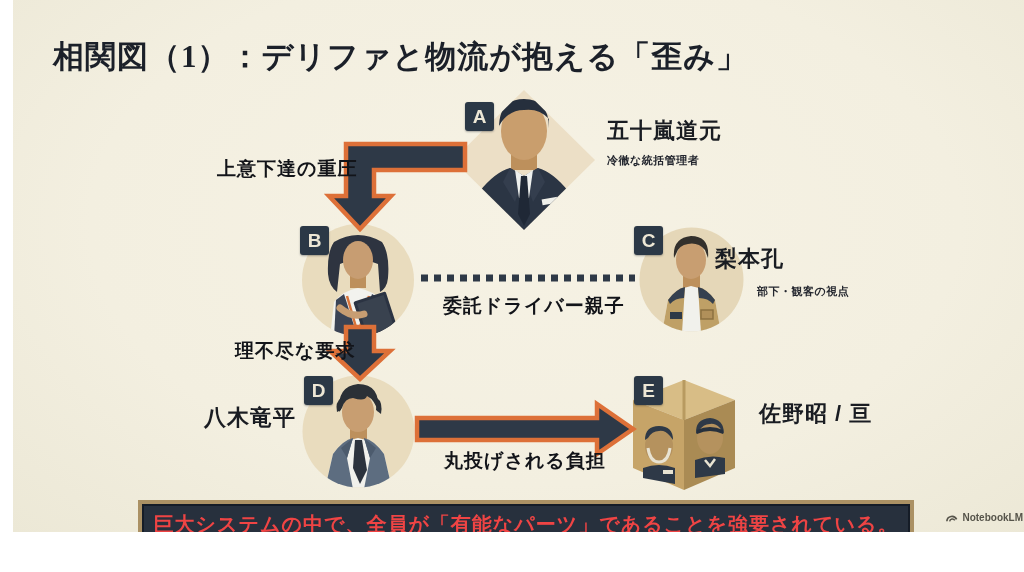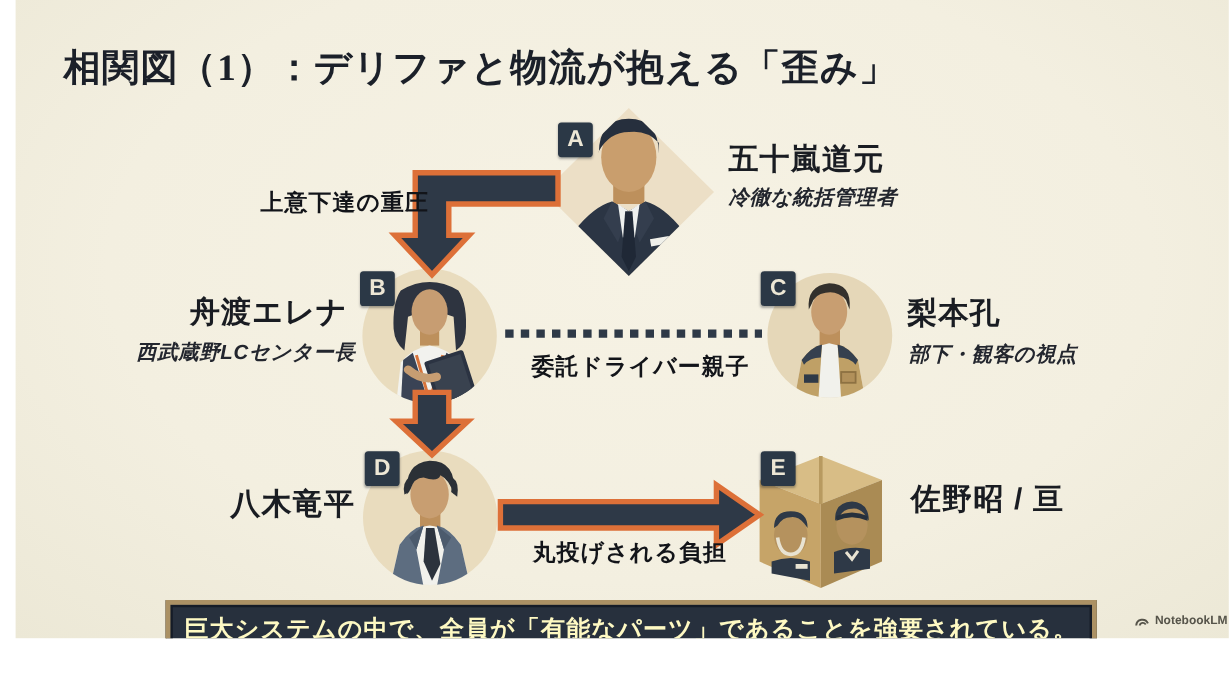--- a/index.html
+++ b/index.html
@@ -6,28 +6,28 @@
   body{font-family:"Liberation Sans","DejaVu Sans",sans-serif;}
   .slide{position:relative;width:1024px;height:532px;overflow:hidden;
     background:radial-gradient(ellipse at 50% 42%, #f6f2e4 0%, #f3efe0 60%, #ece8d6 100%);margin-left:13px;}
   .title{position:absolute;left:40px;top:36px;font-family:"Liberation Serif","DejaVu Serif",serif;
     font-weight:bold;font-size:31px;letter-spacing:1px;color:#1b2029;}
   .portrait{position:absolute;z-index:2;}
   .arrows{position:absolute;left:0;top:0;z-index:3;pointer-events:none;}
   .badge{position:absolute;z-index:5;width:29px;height:29px;background:#2b3846;color:#ede7d5;
     border-radius:3px;font-weight:bold;font-size:19px;display:flex;align-items:center;justify-content:center;
     box-shadow:0 1px 2px rgba(20,25,35,.35);}
-  .pname{position:absolute;z-index:4;font-size:25px;font-weight:800;color:#191c22;letter-spacing:1px;}
-  .prole{position:absolute;z-index:4;font-size:17px;font-weight:600;color:#23262e;letter-spacing:.5px;font-style:italic;}
+  .pname{position:absolute;z-index:4;font-size:22px;font-weight:800;color:#191c22;letter-spacing:1px;}
+  .prole{position:absolute;z-index:4;font-size:11px;font-weight:600;color:#23262e;letter-spacing:.5px;}
   .alignr{text-align:right;}
   .edgelabel{position:absolute;z-index:6;font-size:19px;font-weight:800;color:#121419;letter-spacing:1px;}
   .banner{position:absolute;z-index:6;left:125px;top:500px;width:776px;height:48px;box-sizing:border-box;
     background:#27303d;border:4px solid #ab9164;box-shadow:inset 0 0 0 2px #151c27,0 1px 0 #cbb584;
     display:flex;align-items:center;justify-content:center;}
-  .banner span{color:#fef9c3;font-size:20px;font-weight:bold;letter-spacing:1px;}
+  .banner span{color:#ef4444;font-size:20px;font-weight:bold;letter-spacing:1px;}
   .watermark{position:absolute;z-index:7;right:14px;bottom:7px;display:flex;gap:4px;
     color:#56544a;font-size:10px;font-weight:600;}
 </style>
 </head>
 <body>
 
 <div class="slide">
 
   <div class="title">相関図（1）：デリファと物流が抱える「歪み」</div>
 
@@ -149,32 +149,31 @@
 
   <div class="badge" style="left:452px;top:102px;">A</div>
   <div class="badge" style="left:287px;top:226px;">B</div>
   <div class="badge" style="left:621px;top:226px;">C</div>
   <div class="badge" style="left:291px;top:376px;">D</div>
   <div class="badge" style="left:621px;top:376px;">E</div>
 
   <div class="pname" style="left:594px;top:116px;">五十嵐道元</div>
   <div class="prole" style="left:594px;top:153px;">冷徹な統括管理者</div>
 
-  <div class="pname alignr" style="left:55px;top:243px;width:222px;">舟渡エレナ</div>
-  <div class="prole alignr" style="left:55px;top:282px;width:228px;">西武蔵野LCセンター長</div>
 
-  <div class="pname" style="left:743px;top:244px;">梨本孔</div>
+  <div class="pname" style="left:702px;top:244px;">梨本孔</div>
   <div class="prole" style="left:744px;top:284px;">部下・観客の視点</div>
 
   <div class="pname alignr" style="left:60px;top:403px;width:223px;">八木竜平</div>
 
   <div class="pname" style="left:746px;top:399px;">佐野昭 / 亘</div>
 
   <div class="edgelabel" style="left:204px;top:156px;">上意下達の重圧</div>
   <div class="edgelabel" style="left:430px;top:293px;">委託ドライバー親子</div>
+  <div class="edgelabel" style="left:222px;top:338px;">理不尽な要求</div>
   <div class="edgelabel" style="left:431px;top:448px;">丸投げされる負担</div>
 
   <div class="banner">
     <span>巨大システムの中で、全員が「有能なパーツ」であることを強要されている。</span>
   </div>
 
   <div class="watermark">
     <svg width="13" height="13" viewBox="0 0 14 14">
       <path d="M2,10 A5.5,5.5 0 0 1 12.5,8" stroke="#56544a" stroke-width="1.8" fill="none"></path>
       <path d="M5,10 A3,3 0 0 1 10.5,9" stroke="#56544a" stroke-width="1.6" fill="none"></path>

